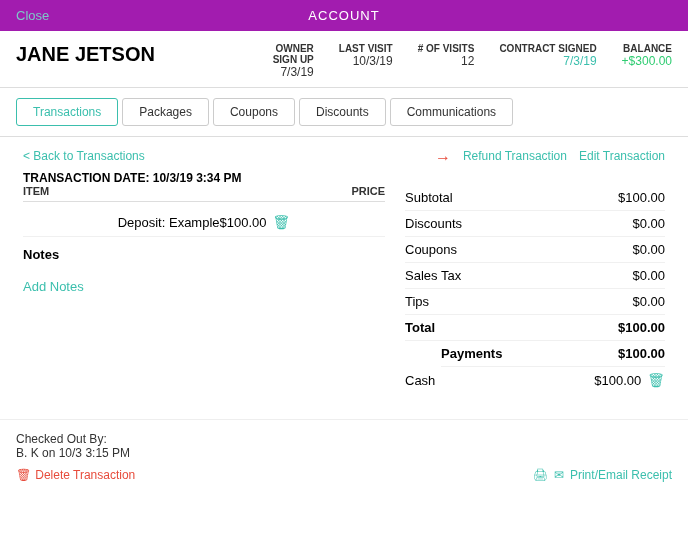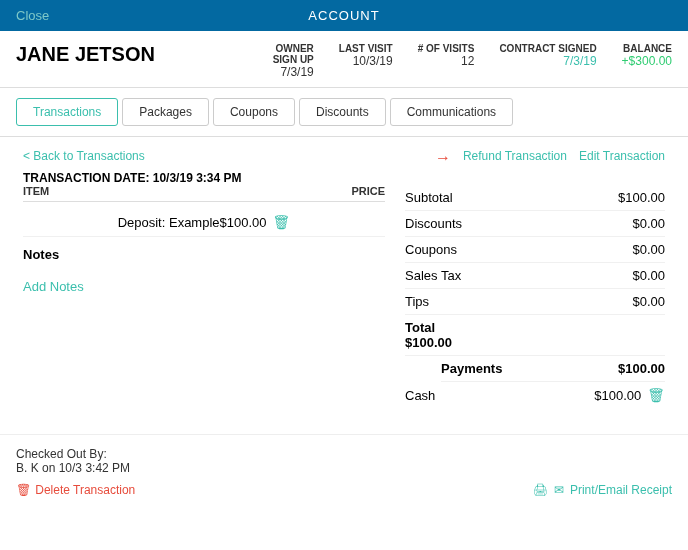--- a/index.html
+++ b/index.html
@@ -1,20 +1,20 @@
 <!DOCTYPE html>
 <html><head>
   <meta charset="utf-8">
   <style>
     * { box-sizing: border-box; margin: 0; padding: 0; }
     body { font-family: Arial, sans-serif; font-size: 13px; background: #fff; width: 688px; min-height: 550px; }
 
     
     .top-bar {
-      background: #0369a1;
+      background: #a21caf;
       color: #fff;
       display: flex;
       align-items: center;
       justify-content: center;
       padding: 8px 16px;
       position: relative;
     }
     .top-bar-close {
       position: absolute;
       left: 16px;
@@ -185,21 +185,20 @@
     
     .summary-row {
       display: flex;
       justify-content: space-between;
       padding: 5px 0;
       font-size: 13px;
       border-bottom: 1px solid #f0f0f0;
     }
     .summary-row.bold {
       font-weight: bold;
-      flex-direction: column;
     }
     .summary-row.payment-header {
       font-weight: bold;
       margin-left: 36px;
     }
 
     .payment-detail {
       display: flex;
       justify-content: space-between;
       align-items: center;
@@ -355,21 +354,21 @@
         </span>
       </div>
     </div>
 
   </div>
 </div>
 
 <div class="footer">
   <div>
     <div class="checked-out">Checked Out By:</div>
-    <div class="checked-out">B. K on 10/3 3:42 PM</div>
+    <div class="checked-out">B. K on 10/3 3:15 PM</div>
     <div style="margin-top:8px;">
       <span class="delete-transaction">
         <span>🗑</span>
         <span>Delete Transaction</span>
       </span>
     </div>
   </div>
   <div class="print-email">
     <span>🖨</span>
     <span>✉</span>

